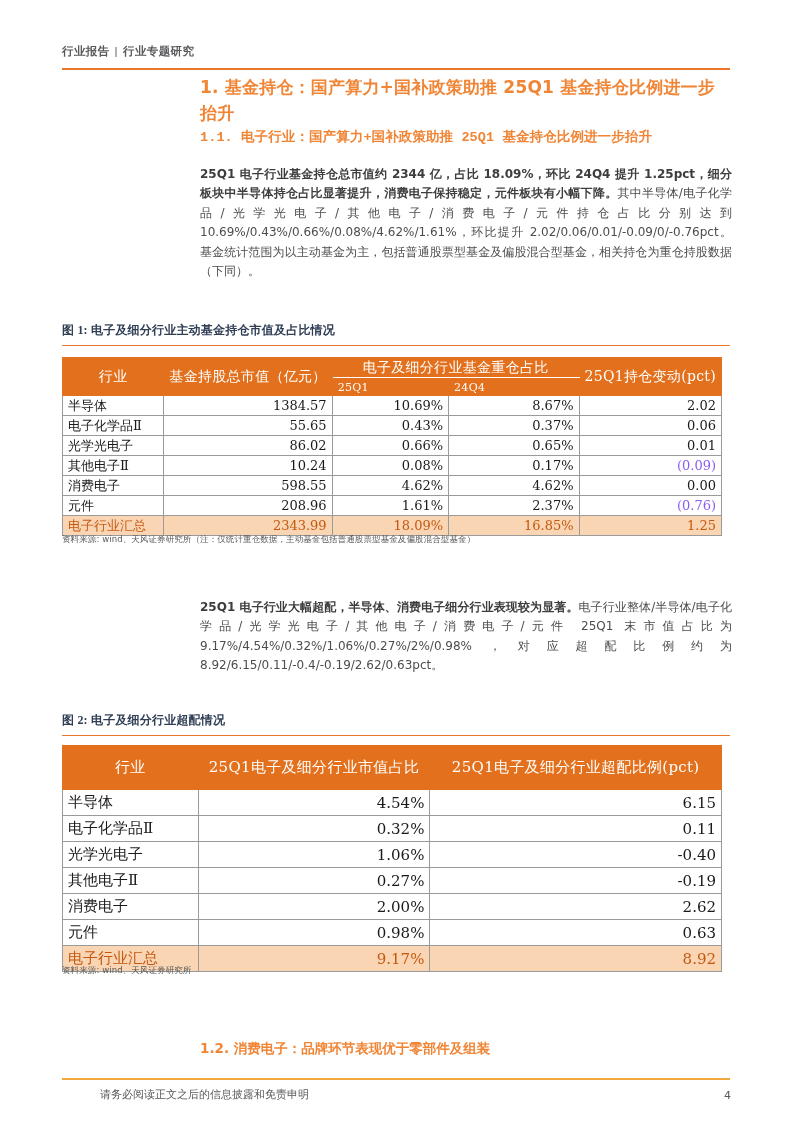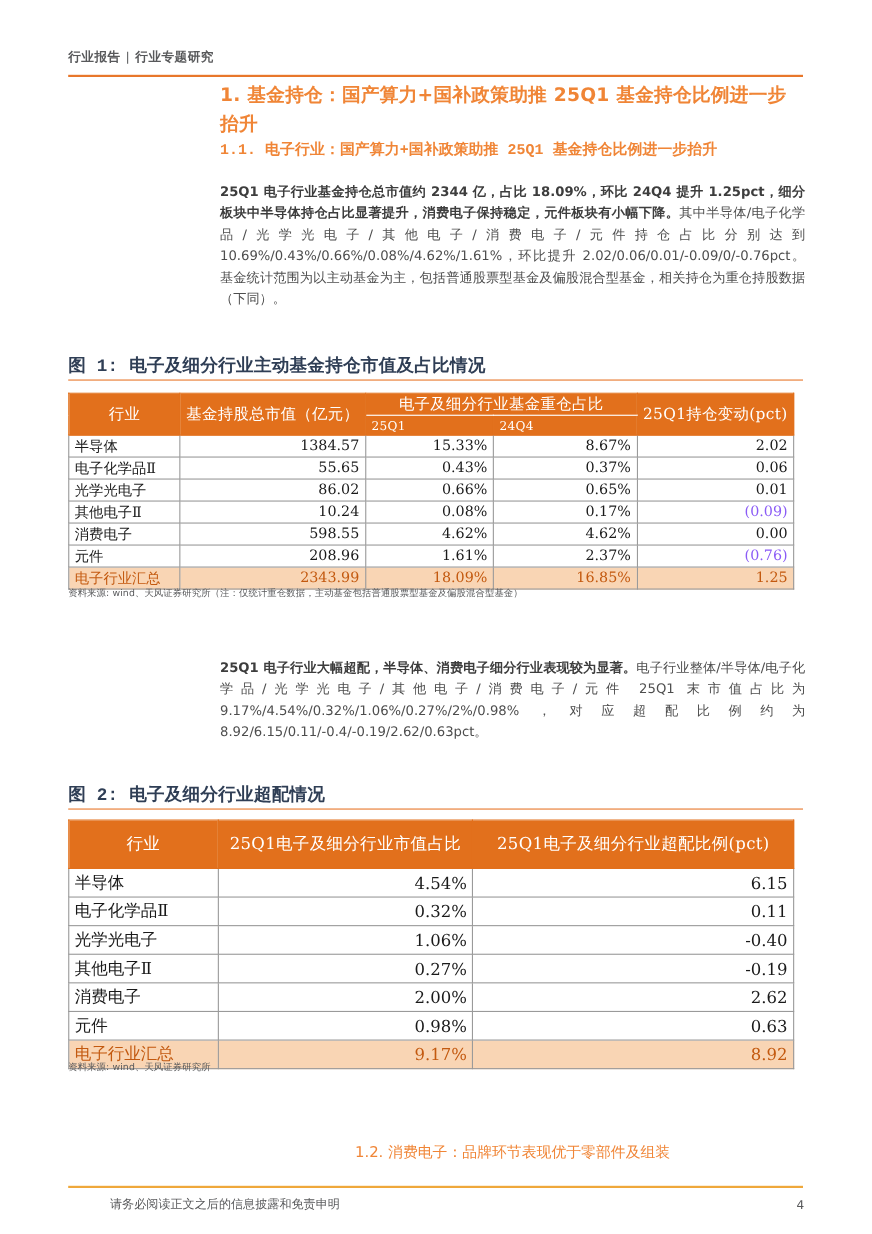--- a/index.html
+++ b/index.html
@@ -59,42 +59,42 @@
     font-family: "DejaVu Sans", "Liberation Sans", sans-serif;
   }
   .h2 {
     position: absolute; left: 200px; top: 128px; width: 532px;
     font-size: 13.5px; font-weight: bold; color: #F08536;
     line-height: 20px; letter-spacing: 0.1px;
     font-family: Liberation Mono, monospace;
   }
   .h2-bottom {
     position: absolute; left: 200px; top: 1038px; width: 532px;
-    font-size: 13.5px; font-weight: normal; color: #F08536;
-    line-height: 20px; text-align: center;
+    font-size: 13.5px; font-weight: bold; color: #F08536;
+    line-height: 20px; text-align: left;
     font-family: "DejaVu Sans", "Liberation Sans", sans-serif;
   }
 
   
   .para {
     position: absolute; left: 200px; width: 532px;
     font-size: 12px; line-height: 19.4px; color: #4d4d4d;
     text-align: justify; text-justify: inter-character;
     font-family: "DejaVu Sans", "Liberation Sans", sans-serif;
   }
   .para b { font-weight: bold; color: #3d3d3d; }
   .para1 { top: 165px; }
   .para2 { top: 598px; }
 
   
   .fig-cap {
     position: absolute; left: 62px; width: 668px;
-    font-size: 16px; font-weight: bold; color: #2F3E55;
+    font-size: 12px; font-weight: bold; color: #2F3E55;
     letter-spacing: 0.2px;
-    font-family: Liberation Mono, monospace;
+    font-family: Liberation Serif, serif;
   }
   .fig-rule {
     position: absolute; left: 62px; width: 668px;
     height: 1px; background: #E8772B;
   }
 
   
   table.rpt {
     position: absolute;
     border-collapse: collapse;
@@ -216,21 +216,21 @@
     </tr>
     <tr>
       <th class="sub" style="height:18px;">25Q1</th>
       <th class="sub" style="height:18px;">24Q4</th>
     </tr>
   </thead>
   <tbody>
     <tr>
       <td class="name">半导体</td>
       <td class="num">1384.57</td>
-      <td class="num">15.33%</td>
+      <td class="num">10.69%</td>
       <td class="num">8.67%</td>
       <td class="num">2.02</td>
     </tr>
     <tr>
       <td class="name">电子化学品Ⅱ</td>
       <td class="num">55.65</td>
       <td class="num">0.43%</td>
       <td class="num">0.37%</td>
       <td class="num">0.06</td>
     </tr>

